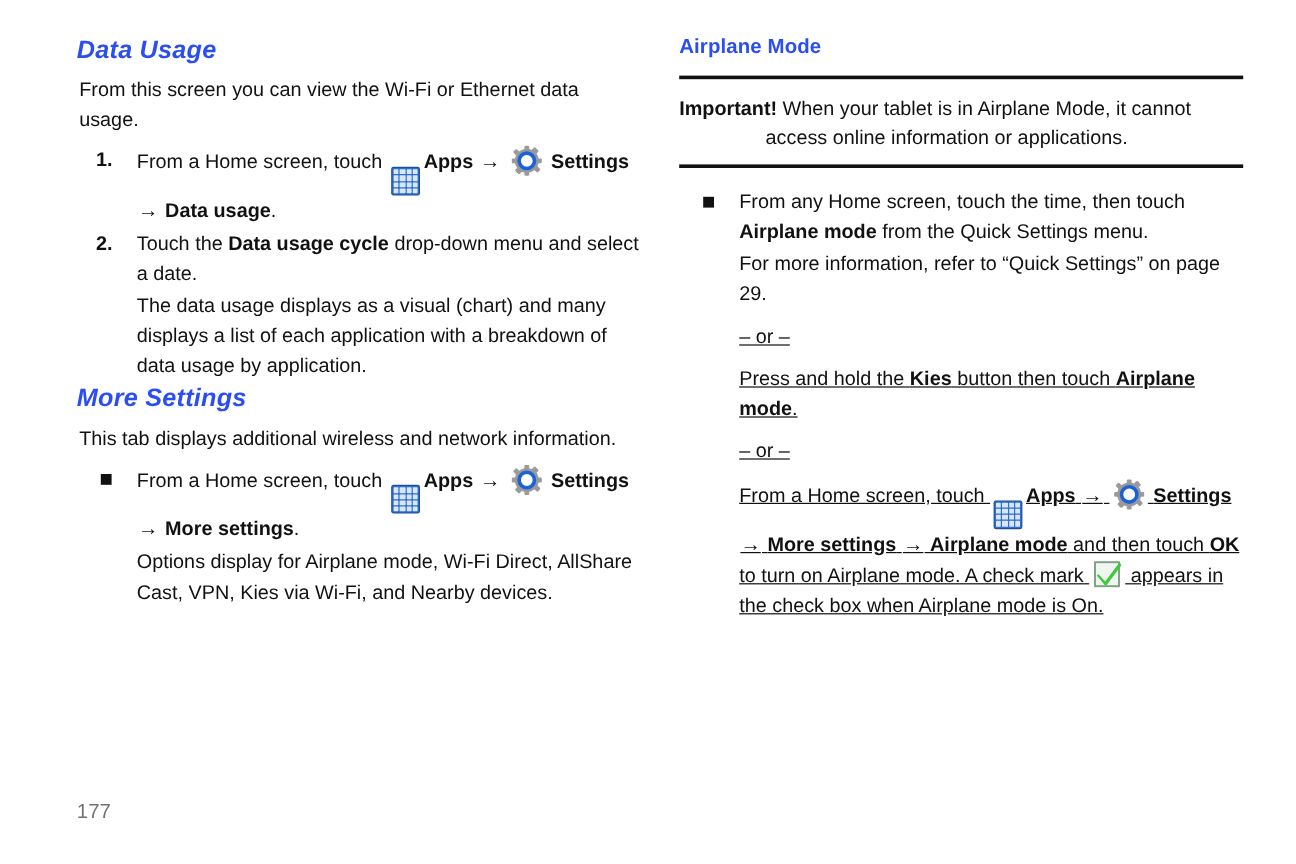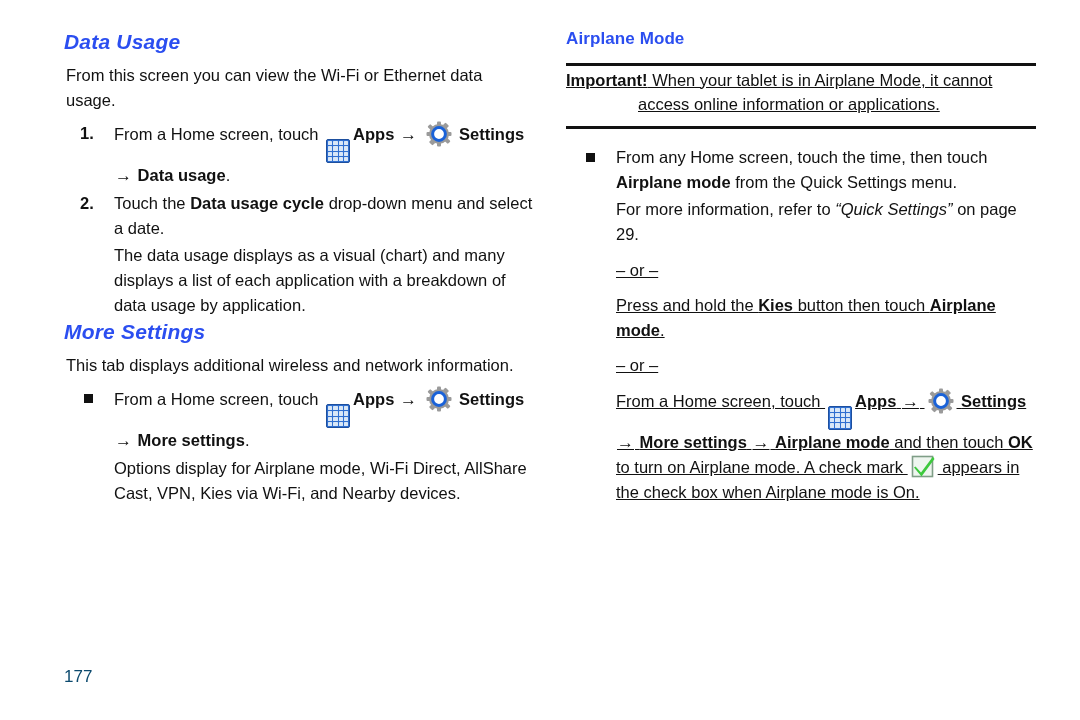--- a/index.html
+++ b/index.html
@@ -52,21 +52,21 @@
   }
 
   
   .p {
     font-size: 16.5px;
     line-height: 1.52;
     margin: 0 0 8px 0;
   }
   .p.indent    { margin-left: 2px; }
   .b { font-weight: bold; margin-top: 36px; }
-  .i { font-style: italic; }
+  .i { }
 
   
   .list { margin: 0; padding: 0; list-style: none; }
   .li {
     position: relative;
     padding-left: 50px;
     font-size: 16.5px;
     line-height: 1.52;
     margin: 0 0 2px 0;
   }
@@ -92,23 +92,22 @@
     font-size: 16.5px;
     line-height: 1.52;
     margin: 0 0 2px 0;
   }
   .sub.gap { margin-top: 10px; text-decoration: underline; }
 
   
   .callout {
     border-top: 3px solid #111111;
     border-bottom: 3px solid #111111;
-    padding: 2px 0 9px 0;
+    padding: 13px 0 9px 0;
     margin: 14px 0 16px 0;
-    text-decoration: underline;
   }
   .callout .ctext {
     font-size: 16.5px;
     line-height: 1.5;
     padding-left: 44px;
     text-indent: -44px;
   }
   .callout.imp .ctext {
     padding-left: 72px;
     text-indent: -72px;
@@ -153,21 +152,21 @@
     font-size: 17px;
     padding: 0 1px;
   }
 
   
   .pageno {
     position: absolute;
     left: 64px;
     bottom: 33px;
     font-size: 17px;
-    color: #0c4a6e;
+    color: #737373;
   }
 </style>
 </head>
 <body>
 
 <div class="page">
 
   <div class="column left">
 
     <h2 class="h-section">Data Usage</h2>

